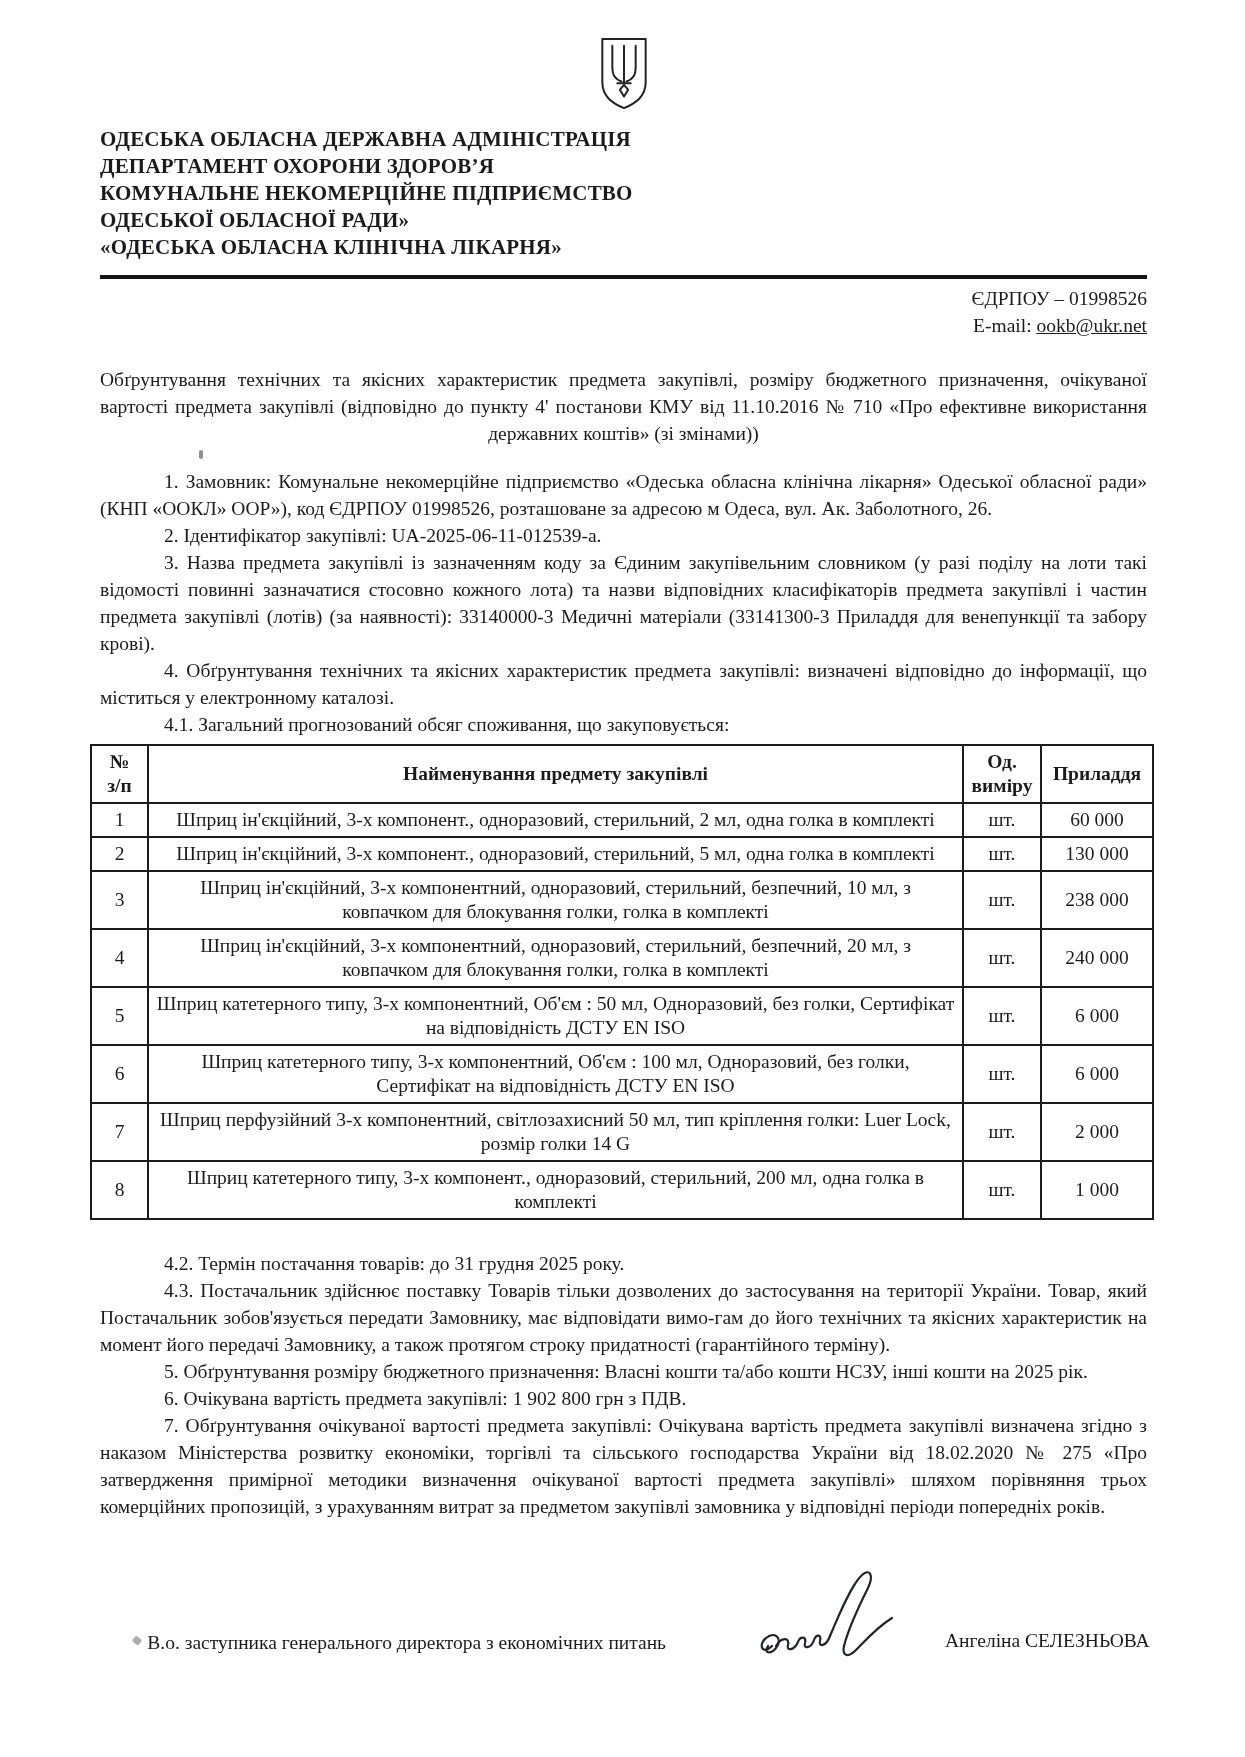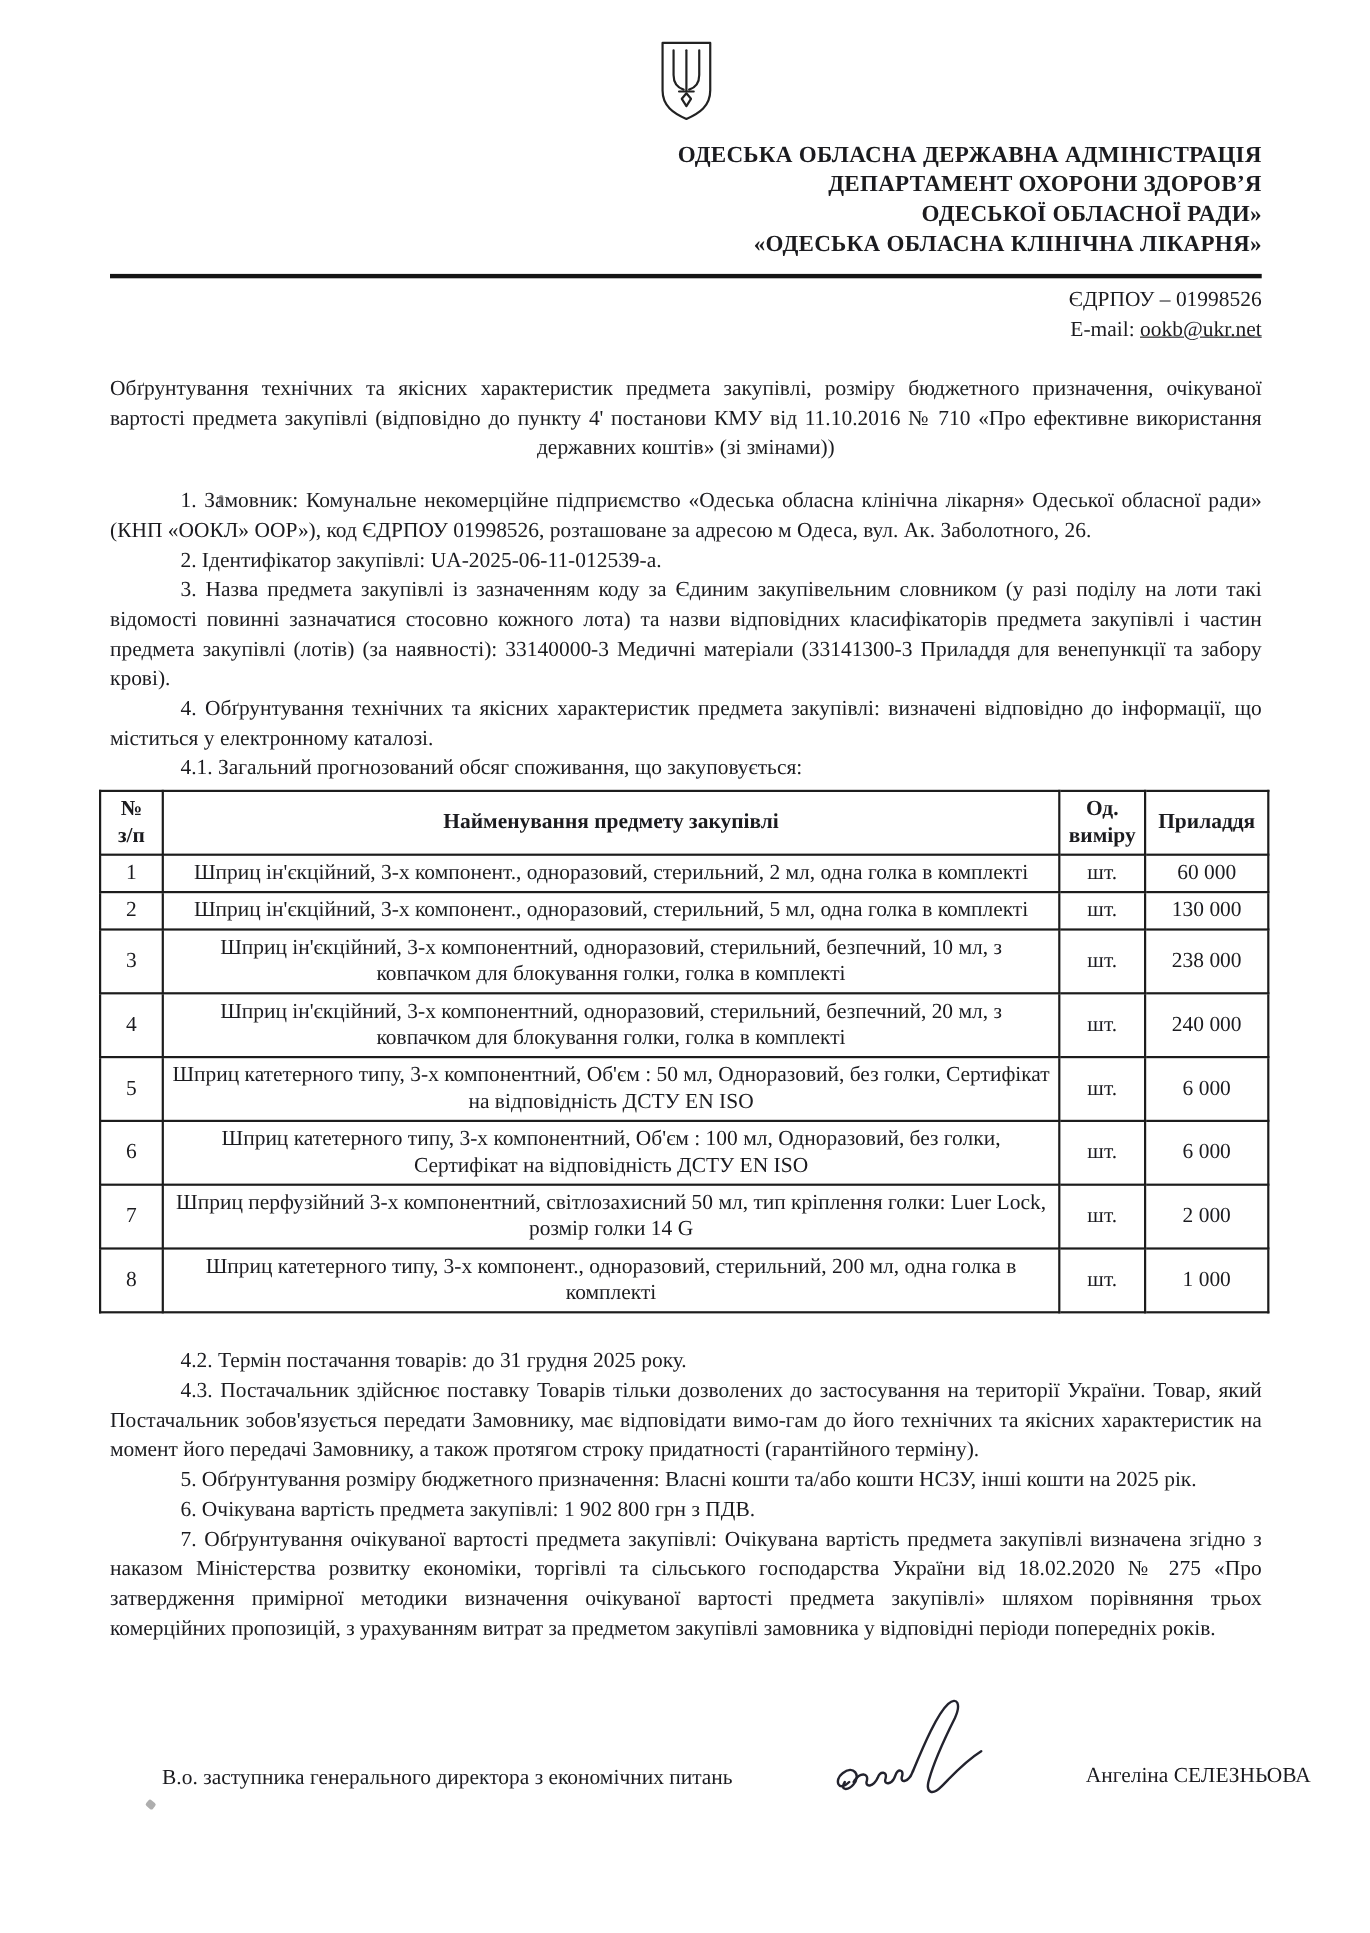--- a/index.html
+++ b/index.html
@@ -11,21 +11,21 @@
     color: #1b1b1f;
     overflow: hidden;
   }
   .page { padding: 36px 98px 0 100px; }
 
   
   .emblem-wrap { text-align: center; }
   .emblem-wrap svg { display: inline-block; }
 
   
-  .org-block { text-align: right; margin-top: 10px; }
+  .org-block { text-align: left; margin-top: 10px; }
   .org-line {
     font-weight: bold;
     font-size: 21px;
     line-height: 27px;
     letter-spacing: 0.2px;
   }
   .header-divider {
     margin-top: 14px;
     border: 0;
     border-top: 4px solid #141414;
@@ -93,21 +93,21 @@
     font-size: 19.5px;
     line-height: 25px;
     text-align: right;
   }
   .sig-scribble {
     position: absolute;
     left: 650px; top: 0px;
   }
   .sig-name {
     position: absolute;
-    left: 887px; top: 64px;
+    left: 845px; top: 64px;
     font-size: 19.5px;
     white-space: nowrap;
   }
 
   
   .artifact-a {
     position: absolute; left: 199px; top: 450px;
     width: 4px; height: 9px; background: #6b6b6b;
     border-radius: 2px; opacity: .75;
   }
@@ -132,20 +132,21 @@
         <path d="M30,58 L35,64 L30,72 L25,64 Z"></path>
         <path d="M22,56 H38"></path>
       </svg>
     </span>
   </div>
 
   <div class="org-block">
 
   <div class="org-line">ОДЕСЬКА ОБЛАСНА ДЕРЖАВНА АДМІНІСТРАЦІЯ</div>
       <div class="org-line">ДЕПАРТАМЕНТ ОХОРОНИ ЗДОРОВ’Я</div>
+      <div class="org-line">КОМУНАЛЬНЕ НЕКОМЕРЦІЙНЕ ПІДПРИЄМСТВО</div>
       <div class="org-line">ОДЕСЬКОЇ ОБЛАСНОЇ РАДИ»</div>
       <div class="org-line">«ОДЕСЬКА ОБЛАСНА КЛІНІЧНА ЛІКАРНЯ»</div>
     </div>
 
   <hr class="header-divider">
 
   <div class="contact-block">
     <div class="contact-line">ЄДРПОУ – 01998526</div>
     <div class="contact-line"><span>E-mail: </span><a href="#" class="email-link">ookb@ukr.net</a></div>
   </div>

